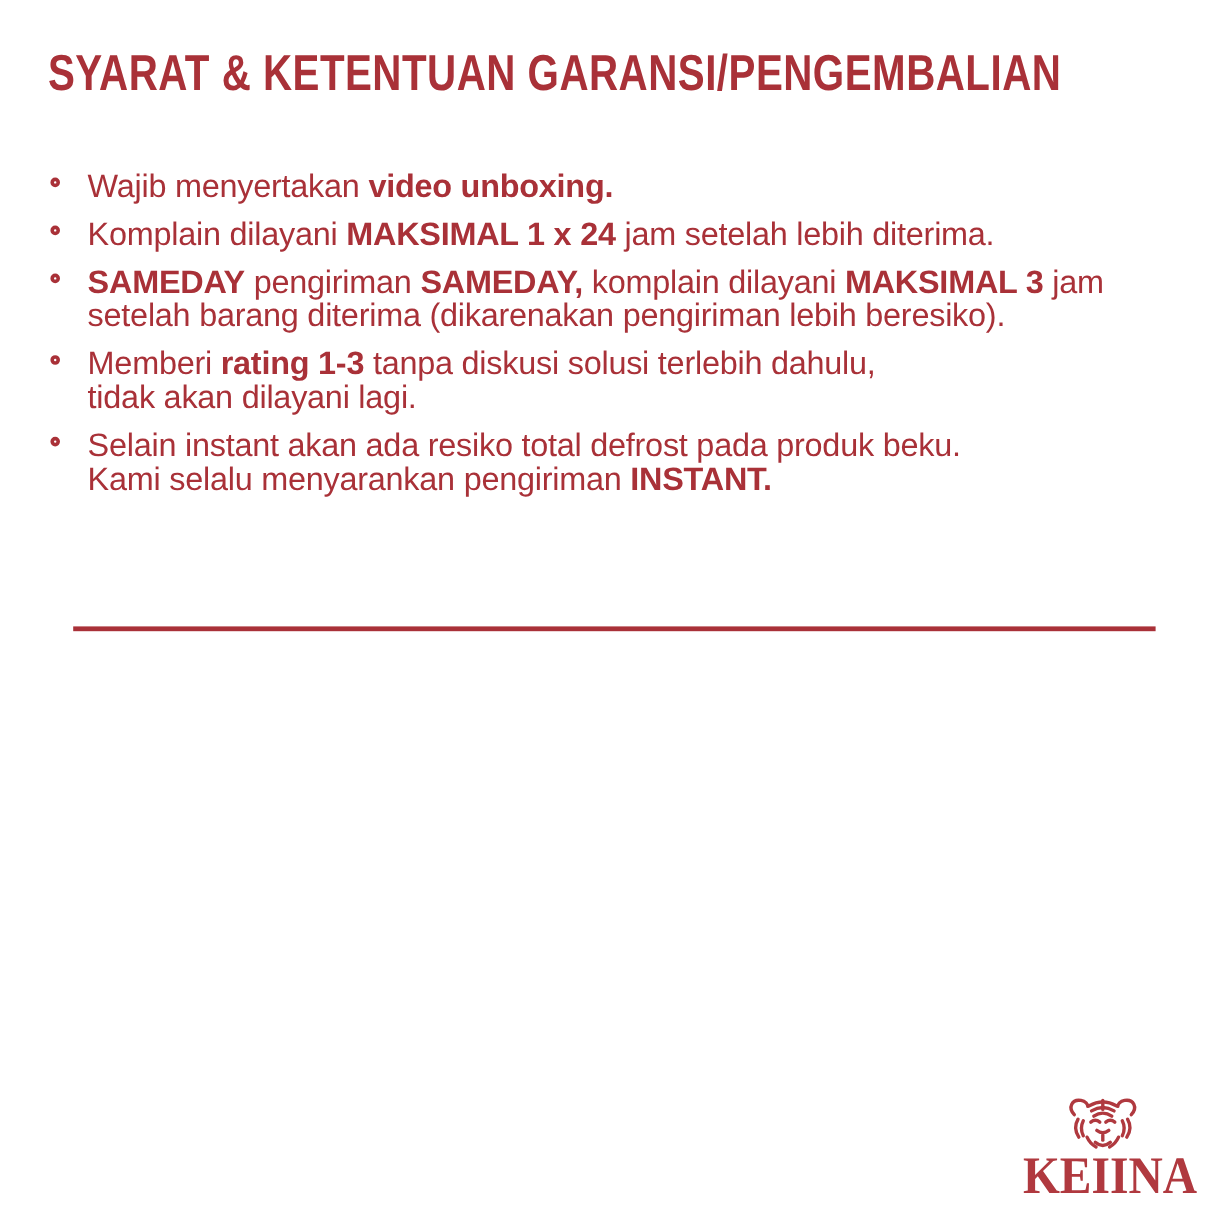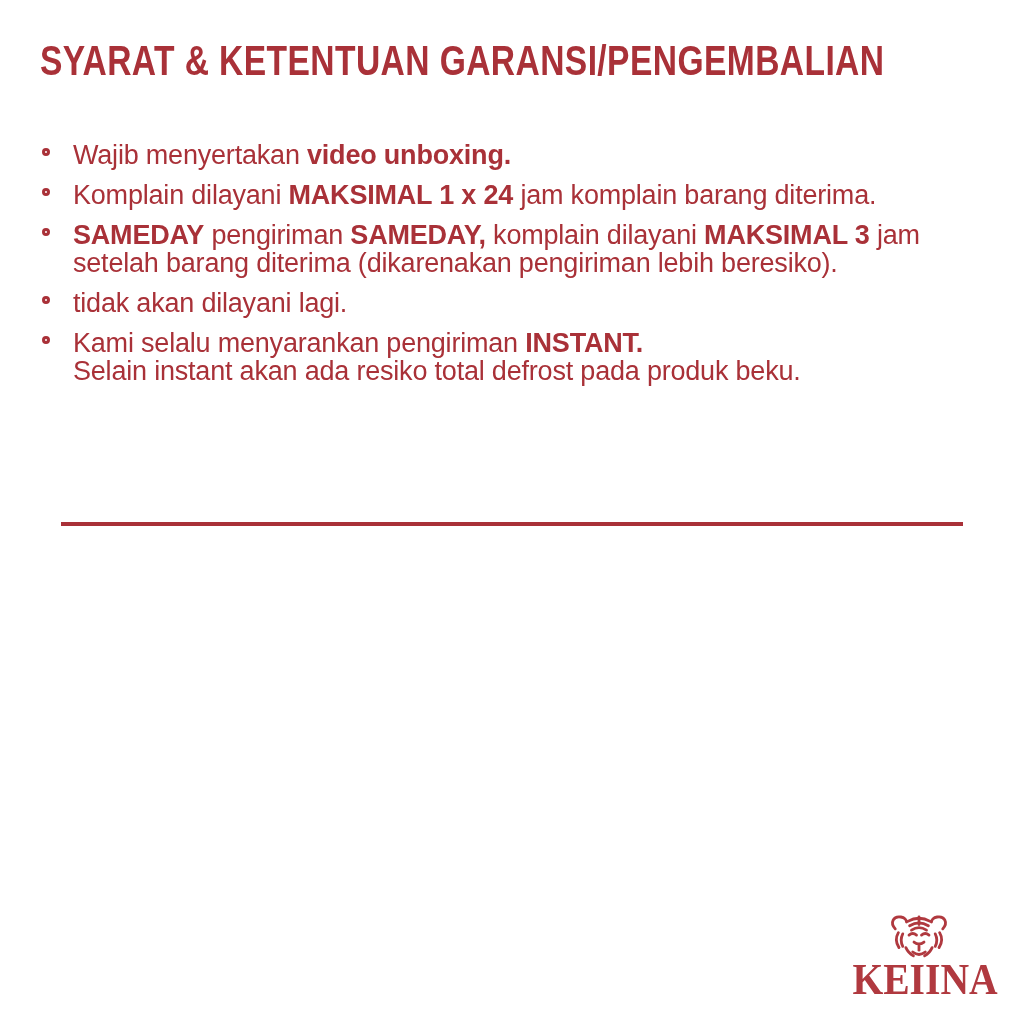--- a/index.html
+++ b/index.html
@@ -102,41 +102,42 @@
   <div class="terms">
       <div class="term-item">
         <span class="bullet"></span>
         <div class="term-text">
           <div class="line"><span>Wajib menyertakan </span><b>video unboxing.</b></div>
         </div>
       </div>
       <div class="term-item">
         <span class="bullet"></span>
         <div class="term-text">
-          <div class="line"><span>Komplain dilayani </span><b>MAKSIMAL 1 x 24</b><span> jam komplain barang diterima.</span></div>
+          <div class="line"><span>Komplain dilayani </span><b>MAKSIMAL 1 x 24</b><span> jam setelah lebih diterima.</span></div>
         </div>
       </div>
       <div class="term-item">
         <span class="bullet"></span>
         <div class="term-text">
           <div class="line"><b>SAMEDAY</b><span> pengiriman </span><b>SAMEDAY,</b><span> komplain dilayani </span><b>MAKSIMAL 3</b><span> jam</span></div>
           <div class="line"><span>setelah barang diterima (dikarenakan pengiriman lebih beresiko).</span></div>
         </div>
       </div>
       <div class="term-item">
         <span class="bullet"></span>
         <div class="term-text">
+          <div class="line"><span>Memberi </span><b>rating 1-3</b><span> tanpa diskusi solusi terlebih dahulu,</span></div>
           <div class="line"><span>tidak akan dilayani lagi.</span></div>
         </div>
       </div>
       <div class="term-item">
         <span class="bullet"></span>
         <div class="term-text">
+          <div class="line"><span>Selain instant akan ada resiko total defrost pada produk beku.</span></div>
           <div class="line"><span>Kami selalu menyarankan pengiriman </span><b>INSTANT.</b></div>
-          <div class="line"><span>Selain instant akan ada resiko total defrost pada produk beku.</span></div>
         </div>
       </div>
     </div>
 
   <div class="divider"></div>
 
   <div class="logo">
     <svg class="tiger" viewBox="0 0 120 80" xmlns="http://www.w3.org/2000/svg">
       <g fill="none" stroke="var(--logo-color)" stroke-width="4.5" stroke-linecap="round">
 

